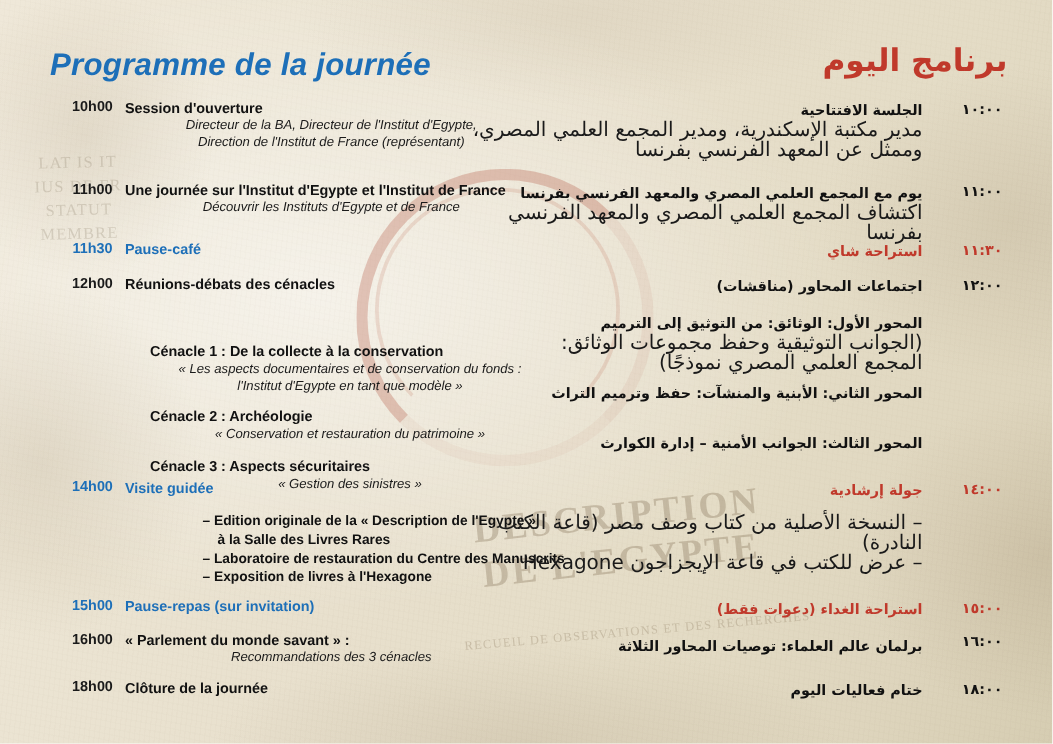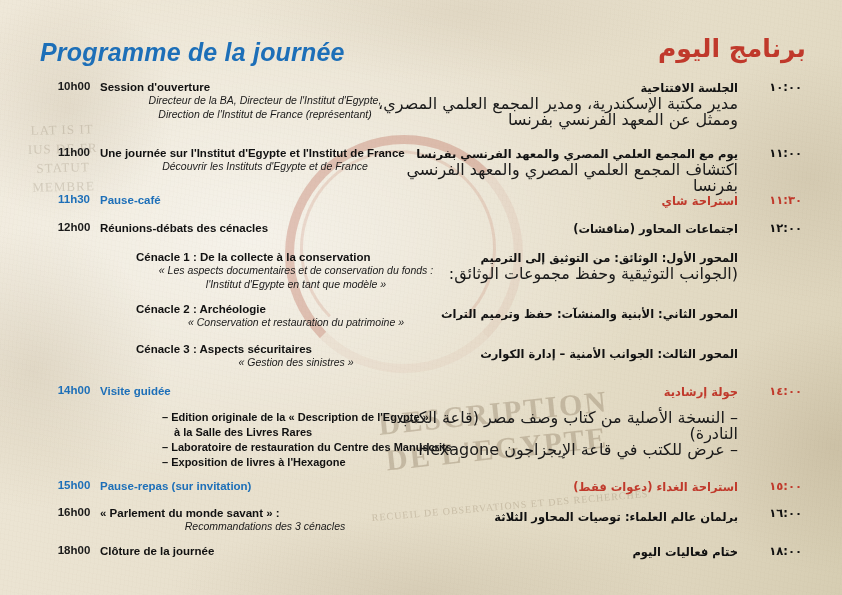--- a/index.html
+++ b/index.html
@@ -152,22 +152,23 @@
   }
   .fr-sub {
     font-size: 10.5px;
     font-style: italic;
     color: #1a1a1a;
     line-height: 13.5px;
     text-align: center;
   }
   .fr-indent {
     position: absolute;
-    left: 136px;
+    left: 120px;
     width: 320px;
+    margin-top: 25px;
   }
   .fr-list {
     position: absolute;
     left: 118px;
     width: 330px;
     font-size: 11px;
     font-weight: bold;
     color: #111;
     line-height: 15px;
     margin-left: 44px;
@@ -276,20 +277,21 @@
 
     <div class="row" style="top:250px;">
       <div class="fr-indent">
         <div class="fr-main">Cénacle 1 : De la collecte à la conservation</div>
         <div class="fr-sub">« Les aspects documentaires et de conservation du fonds :</div>
         <div class="fr-sub">l'Institut d'Egypte en tant que modèle »</div>
       </div>
       <div class="ar-block">
         <div class="ar-main">المحور الأول: الوثائق: من التوثيق إلى الترميم</div>
         <div class="ar-sub">(الجوانب التوثيقية وحفظ مجموعات الوثائق:</div>
+        <div class="ar-sub">المجمع العلمي المصري نموذجًا)</div>
       </div>
     </div>
 
     <div class="row" style="top:302px;">
       <div class="fr-indent">
         <div class="fr-main">Cénacle 2 : Archéologie</div>
         <div class="fr-sub">« Conservation et restauration du patrimoine »</div>
       </div>
       <div class="ar-block" style="top:4px;">
         <div class="ar-main">المحور الثاني: الأبنية والمنشآت: حفظ وترميم التراث</div>

